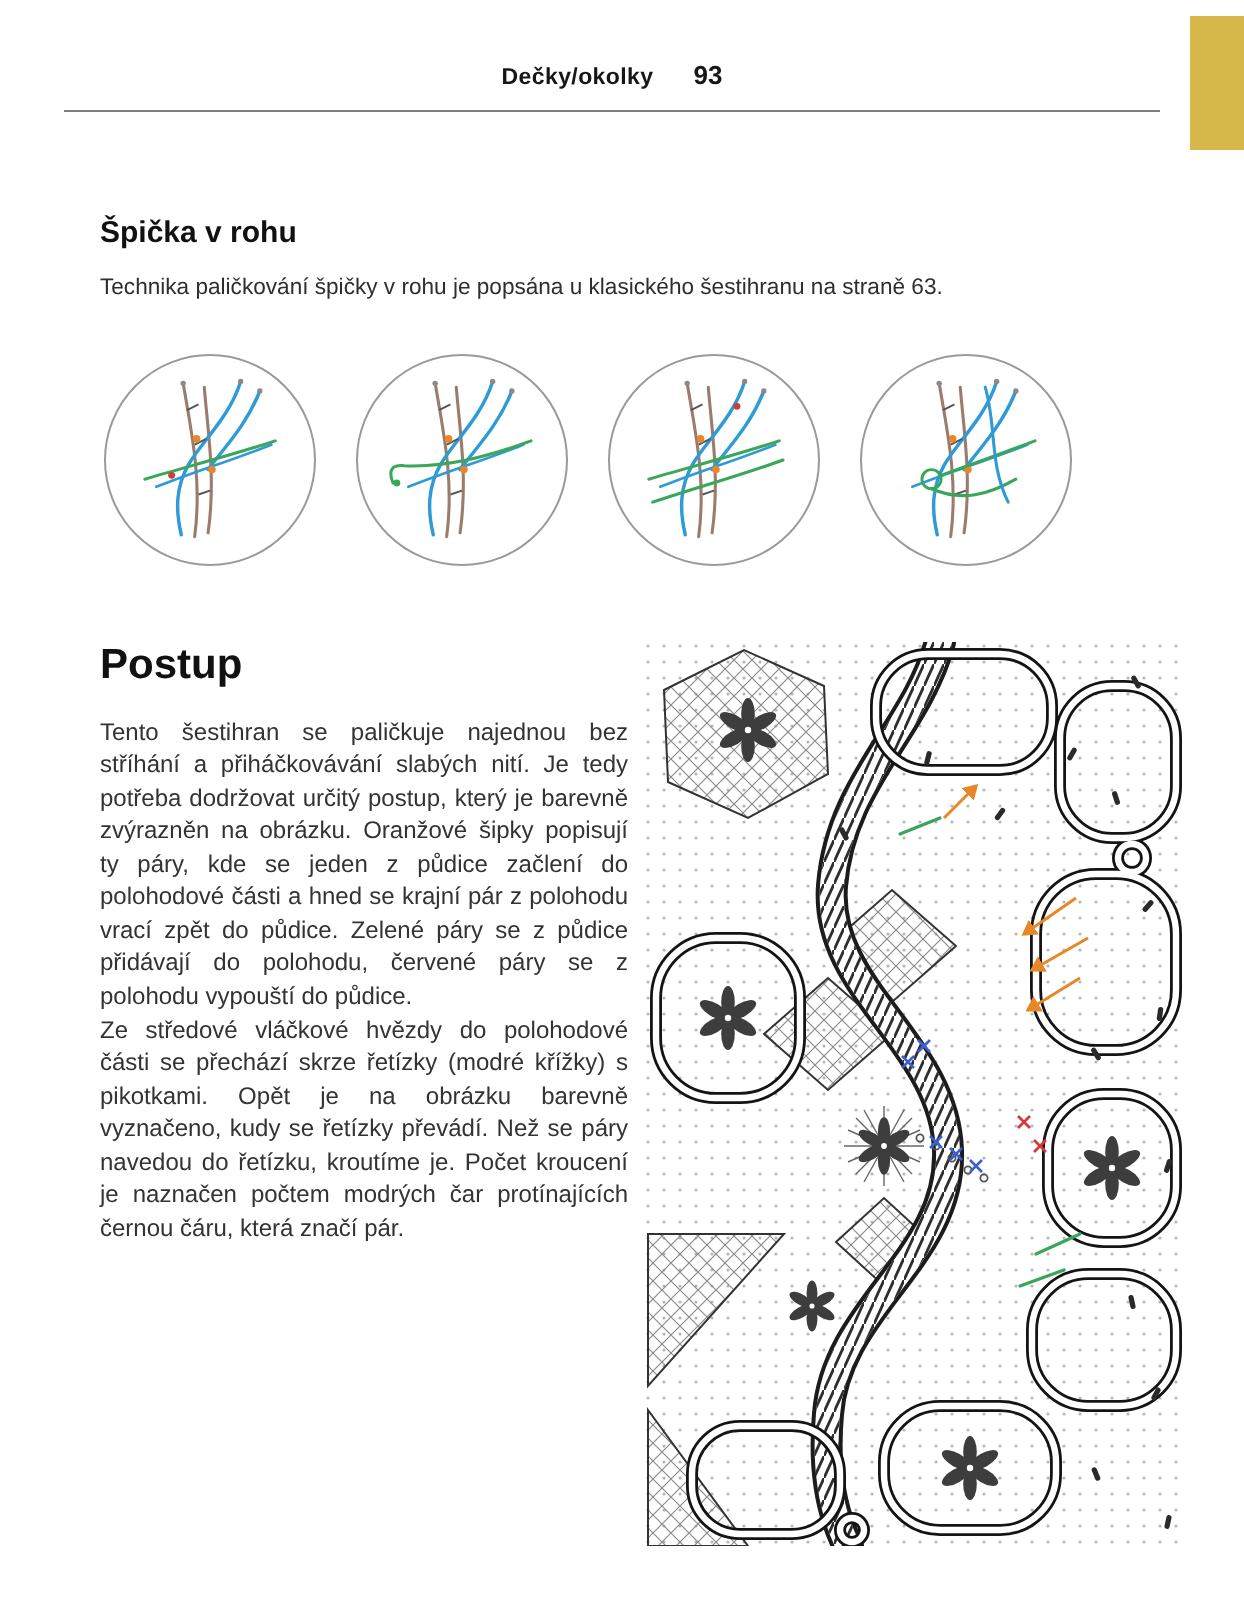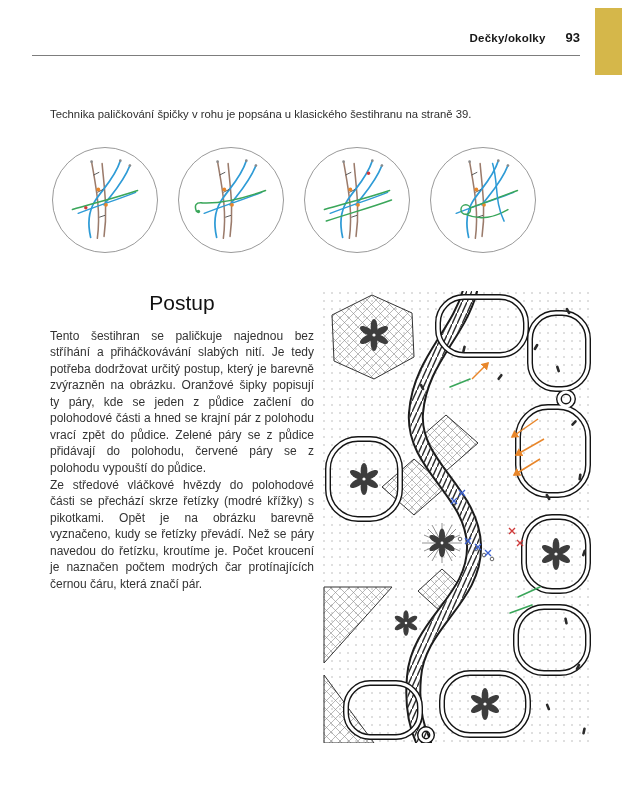--- a/index.html
+++ b/index.html
@@ -3,37 +3,37 @@
 <meta charset="utf-8">
 <style>
   html,body{margin:0;padding:0;background:#e8e8e8;}
   .page{
     position:relative;width:622px;height:800px;background:#ffffff;
     font-family:"Liberation Sans",sans-serif;overflow:hidden;margin:0 auto;
   }
   .gold-bar{position:absolute;top:8px;right:0;width:27px;height:67px;background:#d5b74a;}
   .page-header{
     position:absolute;top:30px;left:32px;right:42px;
-    display:flex;justify-content:flex-end;align-items:baseline;gap:20px;
+    display:flex;justify-content:center;align-items:baseline;gap:20px;
     border-bottom:1px solid #7d7d7d;padding-bottom:10px;
   }
   .page-header .section-label{font-weight:bold;font-size:11.5px;color:#161616;letter-spacing:.2px;}
   .page-header .page-number{font-weight:bold;font-size:13px;color:#161616;}
   .content{position:absolute;top:108px;left:50px;right:48px;}
   .tip-title{font-size:15px;font-weight:bold;color:#111;margin:0 0 13px 0;}
   .tip-intro{font-size:11.3px;color:#2e2e2e;margin:0 0 27px 0;}
   .step-circles{display:flex;gap:20px;margin:0 0 38px 2px;}
   .circle{
     width:104px;height:104px;border:1px solid #9a9a9a;border-radius:50%;
     display:flex;align-items:center;justify-content:center;background:#fff;flex:0 0 auto;
   }
   .circle svg{width:92px;height:92px;}
   .postup-row{display:flex;gap:8px;align-items:flex-start;}
   .postup-left{width:264px;flex:0 0 auto;}
-  .postup-title{font-size:21px;font-weight:normal;color:#111;margin:0 0 13px 0;text-align:center;}
+  .postup-title{font-size:21px;font-weight:bold;color:#111;margin:0 0 13px 0;}
   .postup-left p{
     font-size:12px;line-height:1.37;color:#333;text-align:justify;margin:0 0 1px 0;
     -webkit-hyphens:auto;hyphens:auto;
   }
   .lace-figure{width:272px;height:452px;flex:0 0 auto;margin-left:auto;}
   .lace-figure svg{width:272px;height:452px;display:block;}
 </style>
 </head>
 <body>
 
@@ -65,21 +65,22 @@
 
   <div class="gold-bar"></div>
 
   <div class="page-header">
     <span class="section-label">Dečky/okolky</span>
     <span class="page-number">93</span>
   </div>
 
   <div class="content">
 
-    <p class="tip-intro">Technika paličkování špičky v rohu je popsána u klasického šestihranu na straně 39.</p>
+    <h2 class="tip-title">Špička v rohu</h2>
+    <p class="tip-intro">Technika paličkování špičky v rohu je popsána u klasického šestihranu na straně 63.</p>
 
     <div class="step-circles">
 
       <div class="circle">
         <svg viewBox="0 0 96 96">
           <use href="#lacebase" width="96" height="96"></use>
           <path d="M14,58 C34,52 58,46 82,38" stroke="#3aa65a" stroke-width="1.6" fill="none" stroke-linecap="round"></path>
           <circle cx="28" cy="56" r="1.8" fill="#cf3a3a"></circle>
         </svg>
       </div>

